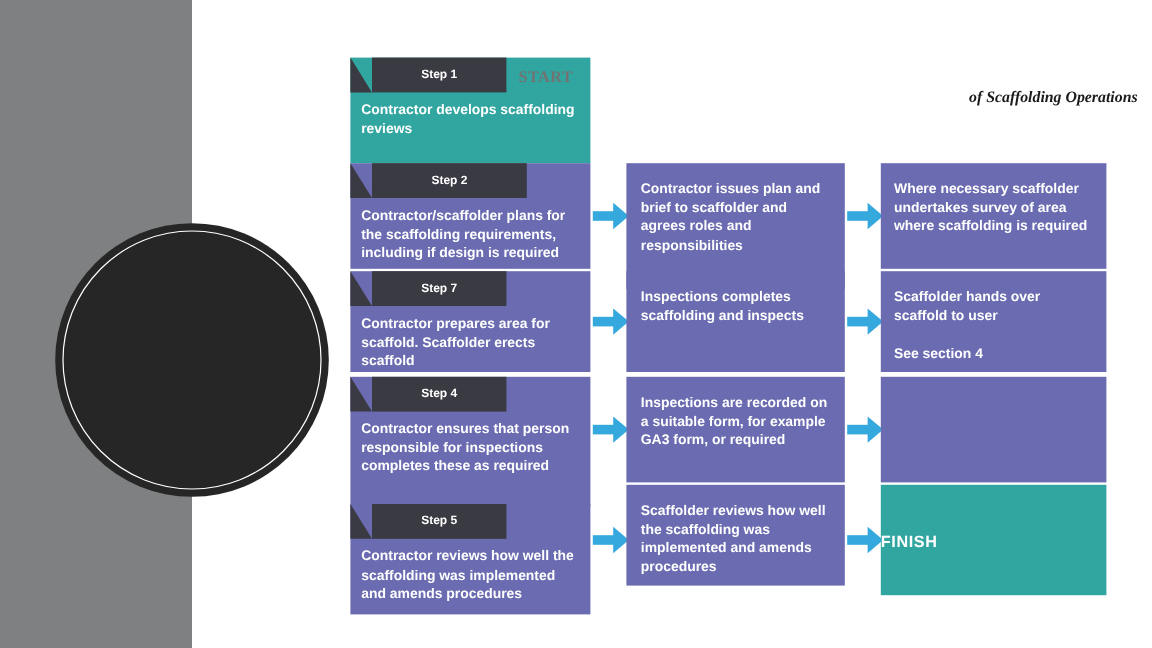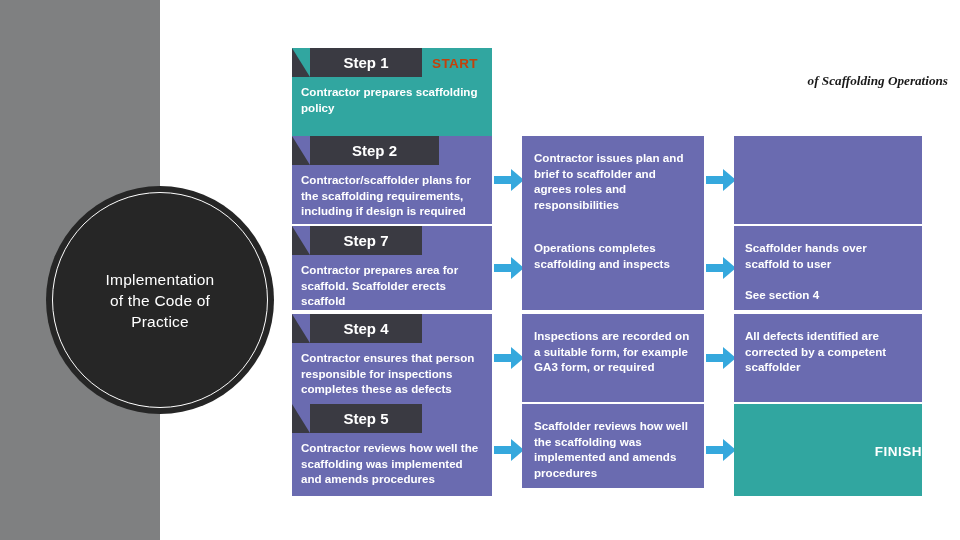--- a/index.html
+++ b/index.html
@@ -36,72 +36,68 @@
   .col3{position:absolute;left:734px;width:188px;}
 
   .box{position:absolute;left:0;top:0;right:0;bottom:0;box-sizing:border-box;}
   .teal{background:#31a6a0;}
   .purple{background:#6a6bb0;}
   .body-text{
     position:absolute;color:#ffffff;font-size:11.6px;line-height:15.6px;
     font-weight:bold;letter-spacing:0px;
   }
   .step-banner{
-    position:absolute;height:29px;color:#ffffff;font-size:15px;font-weight:bold;
+    position:absolute;height:29px;color:#ffffff;font-size:10px;font-weight:bold;
     display:flex;align-items:center;justify-content:center;
     background:#3a3a42;
   }
   .step-banner .slant{
     position:absolute;left:-18px;top:0;width:0;height:0;
     border-style:solid;border-width:29px 0 0 18px;
     border-color:transparent transparent transparent #3a3a42;
   }
   .start-label{
-    position:absolute;color:#c2410c;font-size:13.5px;font-weight:bold;
+    position:absolute;color:#737373;font-size:13.5px;font-weight:bold;
     letter-spacing:.4px;
+    font-family:Liberation Serif, serif;
   }
   .arrow{position:absolute;width:30px;height:22px;}
   .arrow .shaft{position:absolute;left:0;top:7px;width:19px;height:8px;background:#35a8dd;}
   .arrow .head{
     position:absolute;left:17px;top:0;width:0;height:0;
     border-style:solid;border-width:11px 0 11px 13px;
     border-color:transparent transparent transparent #35a8dd;
   }
   .finish-label{
     position:absolute;color:#ffffff;font-size:13.5px;font-weight:bold;letter-spacing:.5px;
-    left:0;right:0;top:40px;text-align:right;
+    left:0;right:0;top:40px;text-align:left;
   }
 </style>
 </head>
 <body>
 
 <div id="gray-band"></div>
 
 <div id="circle">
   <div id="circle-ring"></div>
-  <div id="circle-text">
-    <div>Implementation</div>
-    <div>of the Code of</div>
-    <div>Practice</div>
-  </div>
 </div>
 
 <div id="figure-title">
   <div>of Scaffolding Operations</div>
 </div>
 
 <div id="diagram">
     <div class="col1" style="top: 48px; height: 88px;">
       <div class="box teal"></div>
       <div class="step-banner" style="left: 18px; top: 0px; width: 112px;">
         <span class="slant"></span>
         <span>Step 1</span>
       </div>
       <div class="start-label" style="left: 140px; top: 8px;">START</div>
-      <div class="body-text" style="left: 9px; right: 9px; top: 36px;">Contractor prepares scaffolding policy</div>
+      <div class="body-text" style="left: 9px; right: 9px; top: 36px;">Contractor develops scaffolding reviews</div>
     </div>
     <div class="col1" style="top: 136px; height: 88px;">
       <div class="box purple"></div>
       <div class="step-banner" style="left: 18px; top: 0px; width: 129px;">
         <span class="slant"></span>
         <span>Step 2</span>
       </div>
       <div class="body-text" style="left: 9px; right: 9px; top: 36px;">Contractor/scaffolder plans for the scaffolding requirements, including if design is required</div>
     </div>
     <div class="arrow" style="left: 494px; top: 169px;">
@@ -111,72 +107,72 @@
     <div class="col2" style="top: 136px; height: 105px;">
       <div class="box purple"></div>
       <div class="body-text" style="left: 12px; right: 10px; top: 14px;">Contractor issues plan and brief to scaffolder and agrees roles and responsibilities</div>
     </div>
     <div class="arrow" style="left: 706px; top: 169px;">
       <span class="shaft"></span>
       <span class="head"></span>
     </div>
     <div class="col3" style="top: 136px; height: 88px;">
       <div class="box purple"></div>
+      <div class="body-text" style="left: 11px; right: 8px; top: 14px; white-space: pre-line;">Where necessary scaffolder undertakes survey of area where scaffolding is required</div>
     </div>
     <div class="col1" style="top: 226px; height: 84px;">
       <div class="box purple"></div>
       <div class="step-banner" style="left: 18px; top: 0px; width: 112px;">
         <span class="slant"></span>
         <span>Step 7</span>
       </div>
       <div class="body-text" style="left: 9px; right: 9px; top: 36px;">Contractor prepares area for scaffold. Scaffolder erects scaffold</div>
     </div>
     <div class="arrow" style="left: 494px; top: 257px;">
       <span class="shaft"></span>
       <span class="head"></span>
     </div>
     <div class="col2" style="top: 226px; height: 84px;">
       <div class="box purple"></div>
-      <div class="body-text" style="left: 12px; right: 10px; top: 14px;">Operations completes scaffolding and inspects</div>
+      <div class="body-text" style="left: 12px; right: 10px; top: 14px;">Inspections completes scaffolding and inspects</div>
     </div>
     <div class="arrow" style="left: 706px; top: 257px;">
       <span class="shaft"></span>
       <span class="head"></span>
     </div>
     <div class="col3" style="top: 226px; height: 84px;">
       <div class="box purple"></div>
       <div class="body-text" style="left: 11px; right: 8px; top: 14px; white-space: pre-line;">Scaffolder hands over scaffold to user
 
 See section 4</div>
     </div>
     <div class="col1" style="top: 314px; height: 108px;">
       <div class="box purple"></div>
       <div class="step-banner" style="left: 18px; top: 0px; width: 112px;">
         <span class="slant"></span>
         <span>Step 4</span>
       </div>
-      <div class="body-text" style="left: 9px; right: 9px; top: 36px;">Contractor ensures that person responsible for inspections completes these as defects</div>
+      <div class="body-text" style="left: 9px; right: 9px; top: 36px;">Contractor ensures that person responsible for inspections completes these as required</div>
     </div>
     <div class="arrow" style="left: 494px; top: 347px;">
       <span class="shaft"></span>
       <span class="head"></span>
     </div>
     <div class="col2" style="top: 314px; height: 88px;">
       <div class="box purple"></div>
       <div class="body-text" style="left: 12px; right: 10px; top: 14px;">Inspections are recorded on a suitable form, for example GA3 form, or required</div>
     </div>
     <div class="arrow" style="left: 706px; top: 347px;">
       <span class="shaft"></span>
       <span class="head"></span>
     </div>
     <div class="col3" style="top: 314px; height: 88px;">
       <div class="box purple"></div>
-      <div class="body-text" style="left: 11px; right: 8px; top: 14px; white-space: pre-line;">All defects identified are corrected by a competent scaffolder</div>
     </div>
-    <div class="col1" style="top: 404px; height: 92px;">
+    <div class="col1" style="top: 420px; height: 92px;">
       <div class="box purple"></div>
       <div class="step-banner" style="left: 18px; top: 0px; width: 112px;">
         <span class="slant"></span>
         <span>Step 5</span>
       </div>
       <div class="body-text" style="left: 9px; right: 9px; top: 36px;">Contractor reviews how well the scaffolding was implemented and amends procedures</div>
     </div>
     <div class="arrow" style="left: 494px; top: 439px;">
       <span class="shaft"></span>
       <span class="head"></span>

